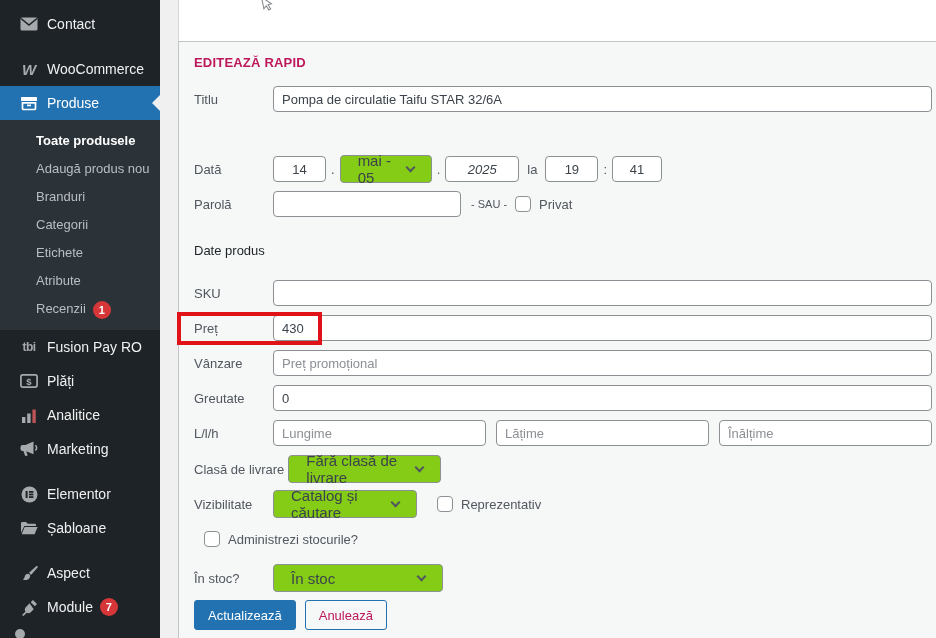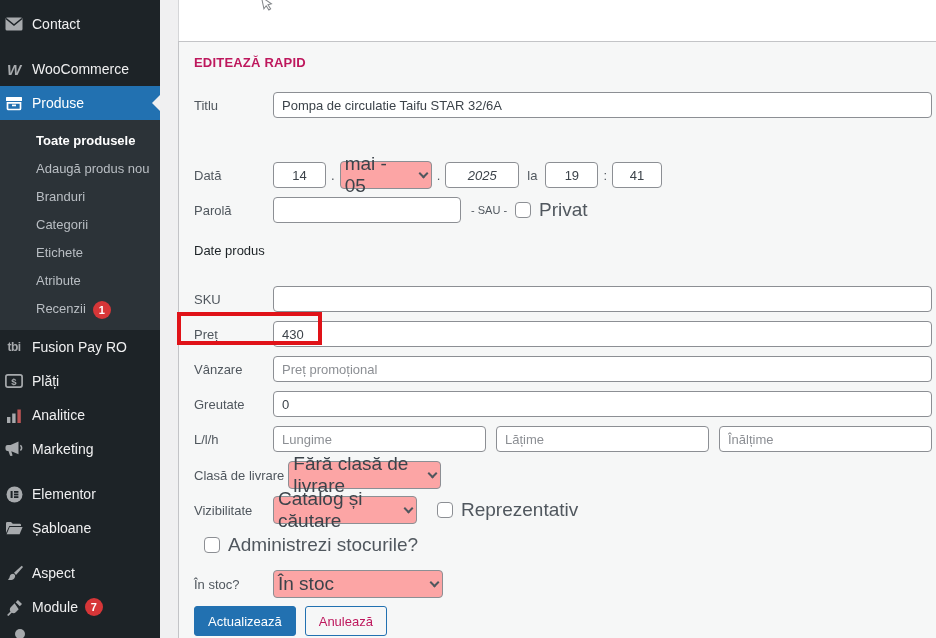--- a/index.html
+++ b/index.html
@@ -4,21 +4,21 @@
 <style>
   * { margin:0; padding:0; box-sizing:border-box; }
   html,body { background:#f0f0f1; }
   .page { position:relative; width:936px; height:638px; overflow:hidden;
           font-family:"Liberation Sans", sans-serif; background:#f0f0f1; }
 
   
   .sidebar { position:absolute; left:0; top:0; width:160px; height:638px;
              background:#1d2327; padding-top:7px; z-index:2; }
   .menu-item { position:relative; height:34px; display:flex; align-items:center;
-               padding-left:4px; color:#f0f0f1; font-size:14px; cursor:pointer; }
+               padding-left:19px; color:#f0f0f1; font-size:14px; cursor:pointer; }
   .mi-icon { width:20px; display:flex; justify-content:center; align-items:center;
              margin-right:8px; flex:none; }
   .tbi { font-size:12px; font-weight:700; color:#a7aaad; letter-spacing:-0.5px; }
   .menu-item.active { background:#2271b1; color:#fff; }
   .notch { position:absolute; right:0; top:50%; margin-top:-8px; width:0; height:0;
            border-top:8px solid transparent; border-bottom:8px solid transparent;
            border-right:8px solid #f0f0f1; }
   .sb-gap { height:11px; }
   .submenu { background:#2c3338; padding:7px 0; }
   .sub-item { height:28px; line-height:28px; padding-left:36px; color:#b9bec3;
@@ -36,43 +36,43 @@
             border-left:1px solid #d5d6d8; }
   .cursor-glyph { position:absolute; left:82px; top:-4px; opacity:.85; }
   .panel { position:absolute; left:18px; right:0; top:41px; bottom:0; background:#f6f7f7;
            border-left:1px solid #c3c4c7; border-top:1px solid #c3c4c7; }
 
   .qe-heading { position:absolute; left:15px; top:13px; font-size:13px; font-weight:700;
                 color:#be185d; letter-spacing:.2px; }
   .sec-heading { position:absolute; left:15px; font-size:13px; font-weight:400; color:#1d2327; }
 
   .row { position:absolute; left:15px; right:4px; height:28px;
-         display:flex; align-items:center;margin-top:6px; }
+         display:flex; align-items:center; }
   .row-label { min-width:75px; margin-right:4px; font-size:13px; color:#50575e;
                white-space:nowrap; }
   .ti { height:26px; border:1px solid #8c8f94; border-radius:4px; background:#fff;
         font-family:"Liberation Sans",sans-serif; font-size:13px; color:#3c434a;
         padding:0 8px; outline:none; }
   .ti::placeholder { color:#8c8f94; }
   .flex1 { flex:1; }
   .d-num { width:53px; text-align:center; }
   .d-year { width:74px; text-align:center;font-style:italic; }
   .d-min { width:50px; text-align:center; }
   .dot { margin:0 5px; color:#50575e; font-size:13px; }
   .at { margin:0 8px; color:#50575e; font-size:13px; }
   .pwd { width:188px; }
-  .sel { height:28px; border:1px solid #8c8f94; border-radius:4px; background:#fca5a5;
+  .sel { height:28px; border:1px solid #8c8f94; border-radius:4px; background:#84cc16;
          display:inline-flex; align-items:center; justify-content:space-between;
-         padding:0 4px; font-size:19px; color:#3c434a; cursor:pointer; }
+         padding:0 17px; font-size:15px; color:#3c434a; cursor:pointer; }
   .chev { width:7px; height:7px; border-right:2px solid #50575e;
           border-bottom:2px solid #50575e; transform:rotate(45deg);
           margin:-3px 0 0 10px; flex:none; }
   .cb { width:16px; height:16px; border:1px solid #8c8f94; border-radius:4px;
         background:#fff; flex:none; cursor:pointer; }
-  .cb-label { margin-left:8px; font-size:19px; color:#50575e; }
+  .cb-label { margin-left:8px; font-size:13px; color:#50575e; }
   .or-text { margin:0 8px 0 10px; font-size:11px; color:#50575e; }
   .dim-wrap { display:flex; flex:1; gap:10px; }
   .btn { height:30px; padding:0 13px; border-radius:3px; font-size:13px;
          font-family:"Liberation Sans",sans-serif; cursor:pointer; }
   .btn-primary { background:#2271b1; border:1px solid #2271b1; color:#fff; }
   .btn-secondary { background:#f6f7f7; border:1px solid #2271b1; color:#be185d; margin-left:9px; }
 
   .highlight-box { position:absolute; left:177px; top:312px; width:145px; height:33px;
                    border:4px solid #e01218; z-index:10; pointer-events:none; }
 </style>

